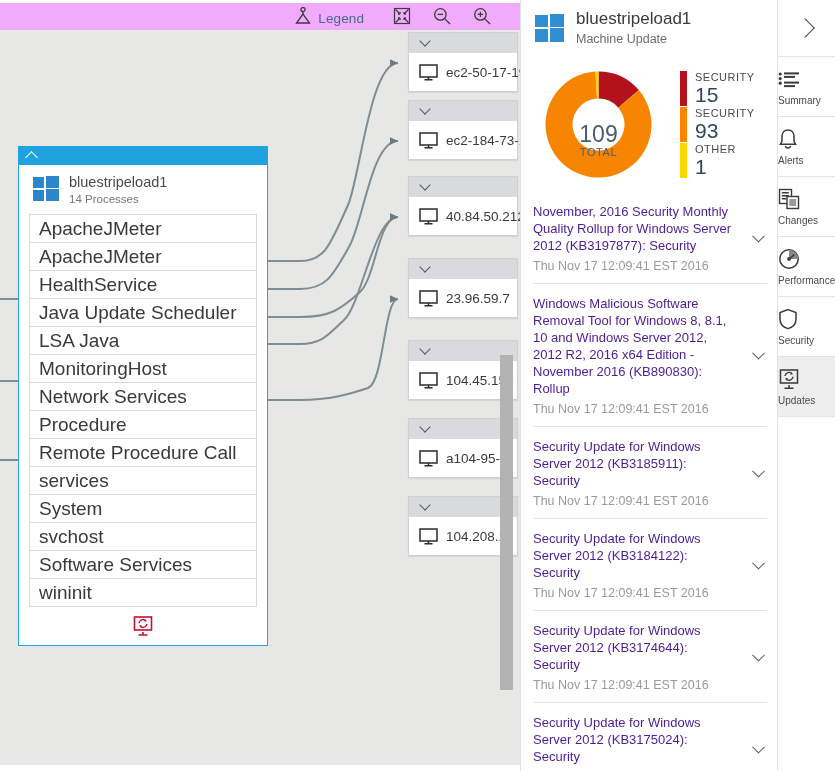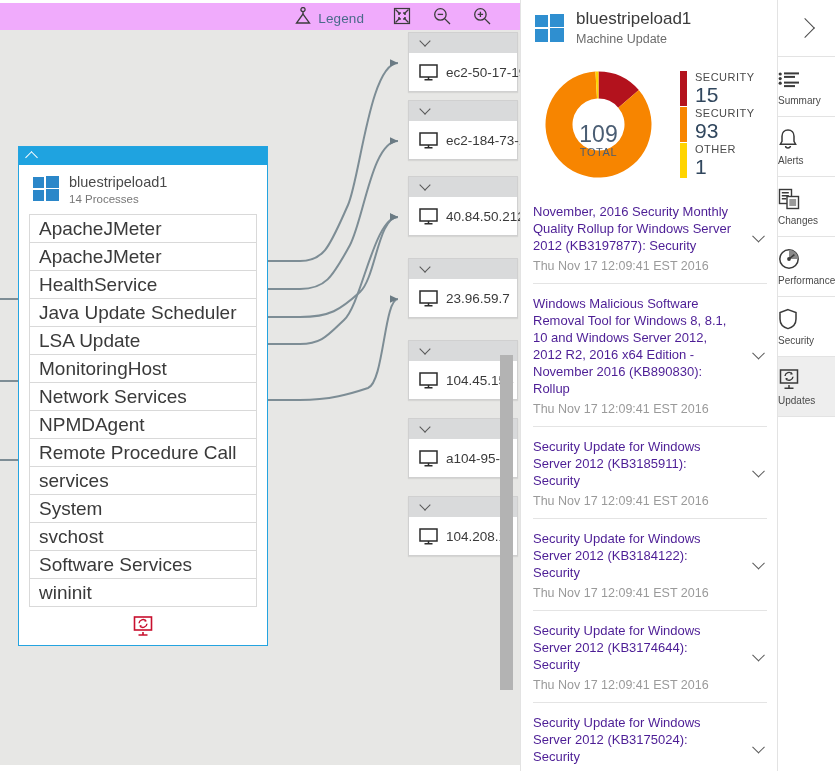--- a/index.html
+++ b/index.html
@@ -335,24 +335,24 @@
           <span>
             <div class="node-title">bluestripeload1</div>
             <div class="node-sub">14 Processes</div>
           </span>
         </div>
         <div id="process-list">
             <div class="process-row">ApacheJMeter</div>
             <div class="process-row">ApacheJMeter</div>
             <div class="process-row">HealthService</div>
             <div class="process-row">Java Update Scheduler</div>
-            <div class="process-row">LSA Update</div>
+            <div class="process-row">LSA Java</div>
             <div class="process-row">MonitoringHost</div>
             <div class="process-row">Network Services</div>
-            <div class="process-row">NPMDAgent</div>
+            <div class="process-row">Procedure</div>
             <div class="process-row">Remote Procedure Call</div>
             <div class="process-row">services</div>
             <div class="process-row">System</div>
             <div class="process-row">svchost</div>
             <div class="process-row">Software Services</div>
             <div class="process-row">wininit</div>
           </div>
         <div id="node-footer">
           <span class="updates-red-icon">
             <svg width="22" height="20" viewBox="0 0 22 20">

